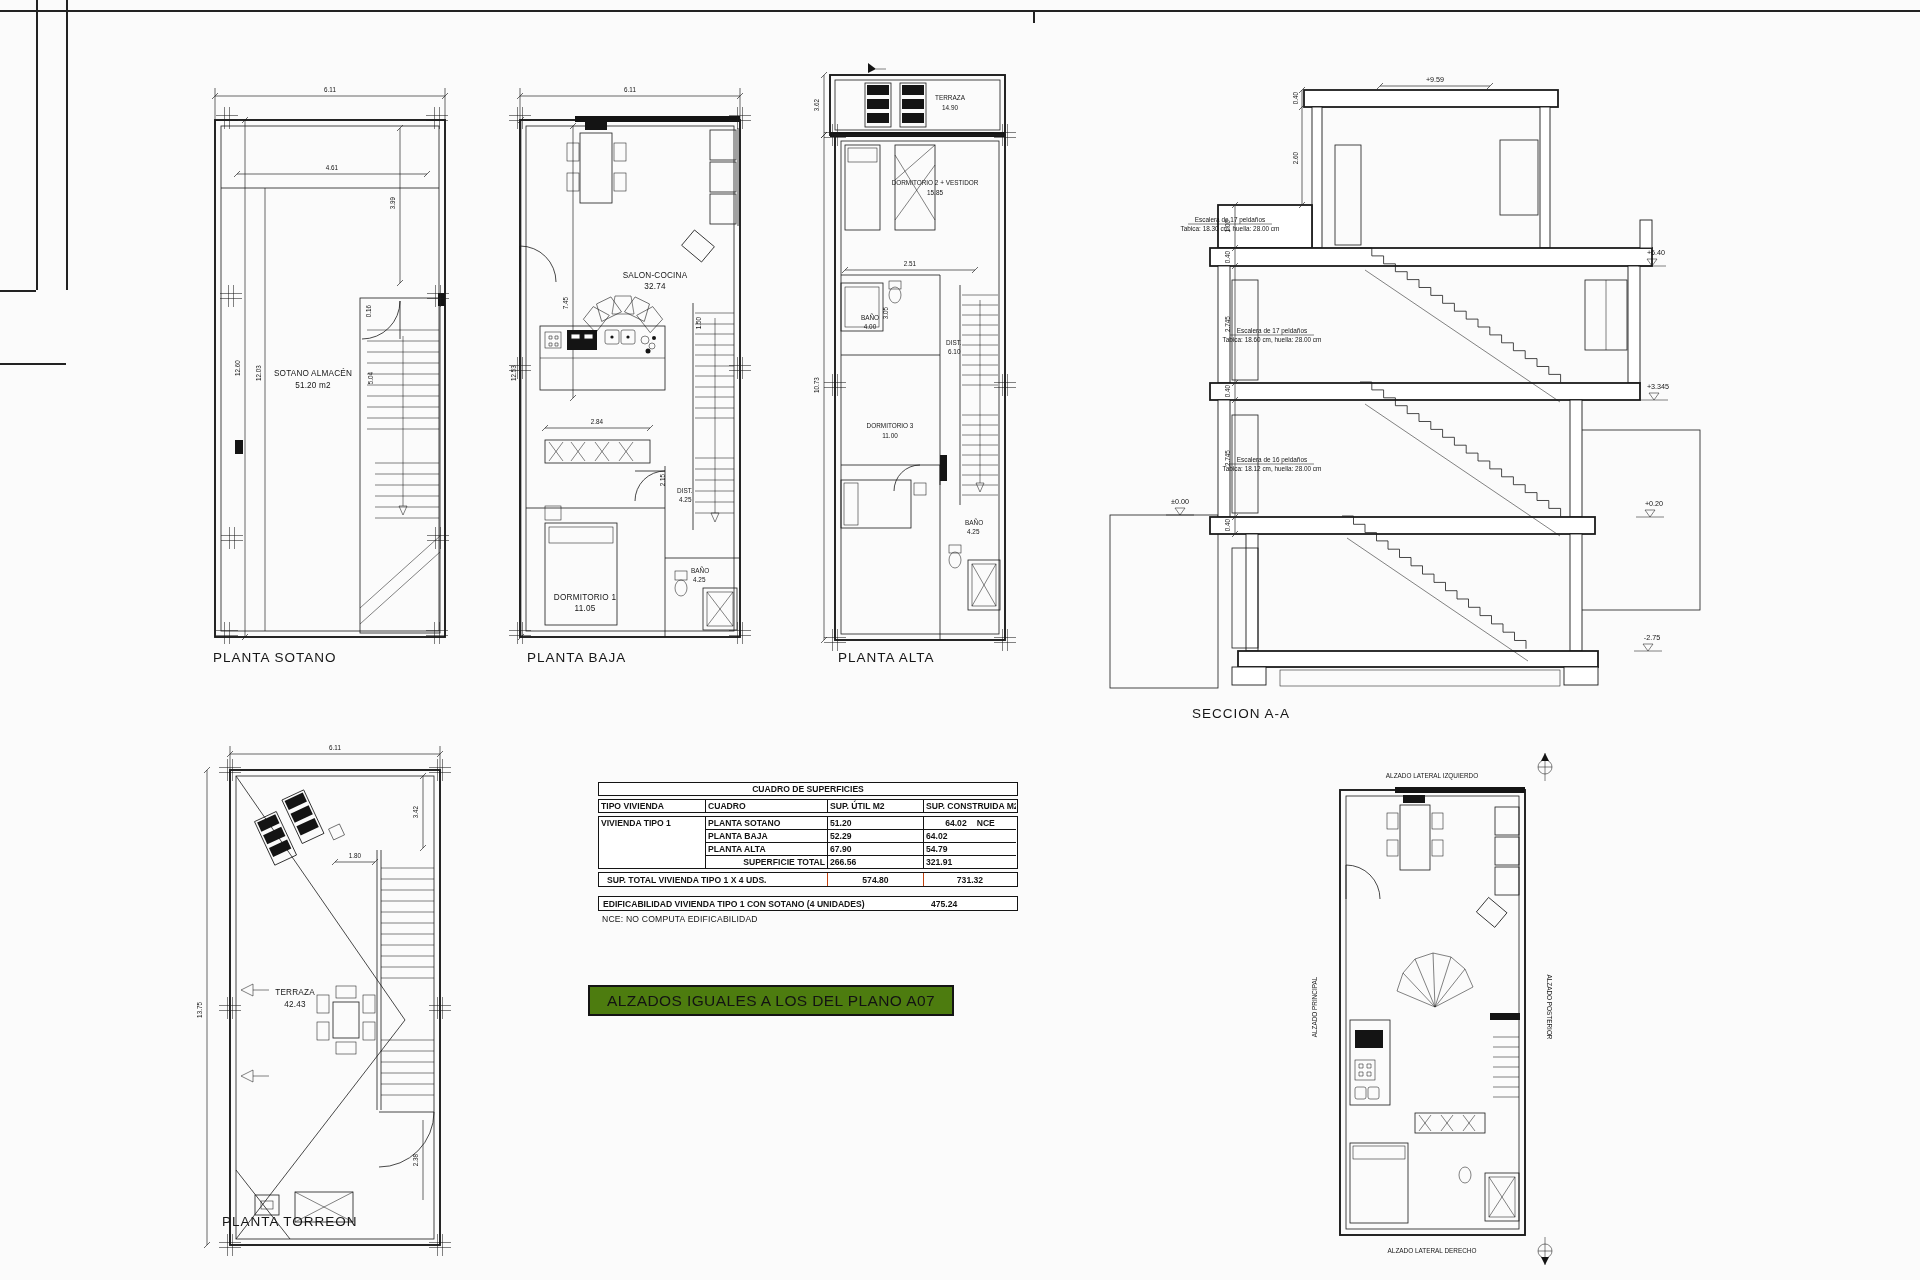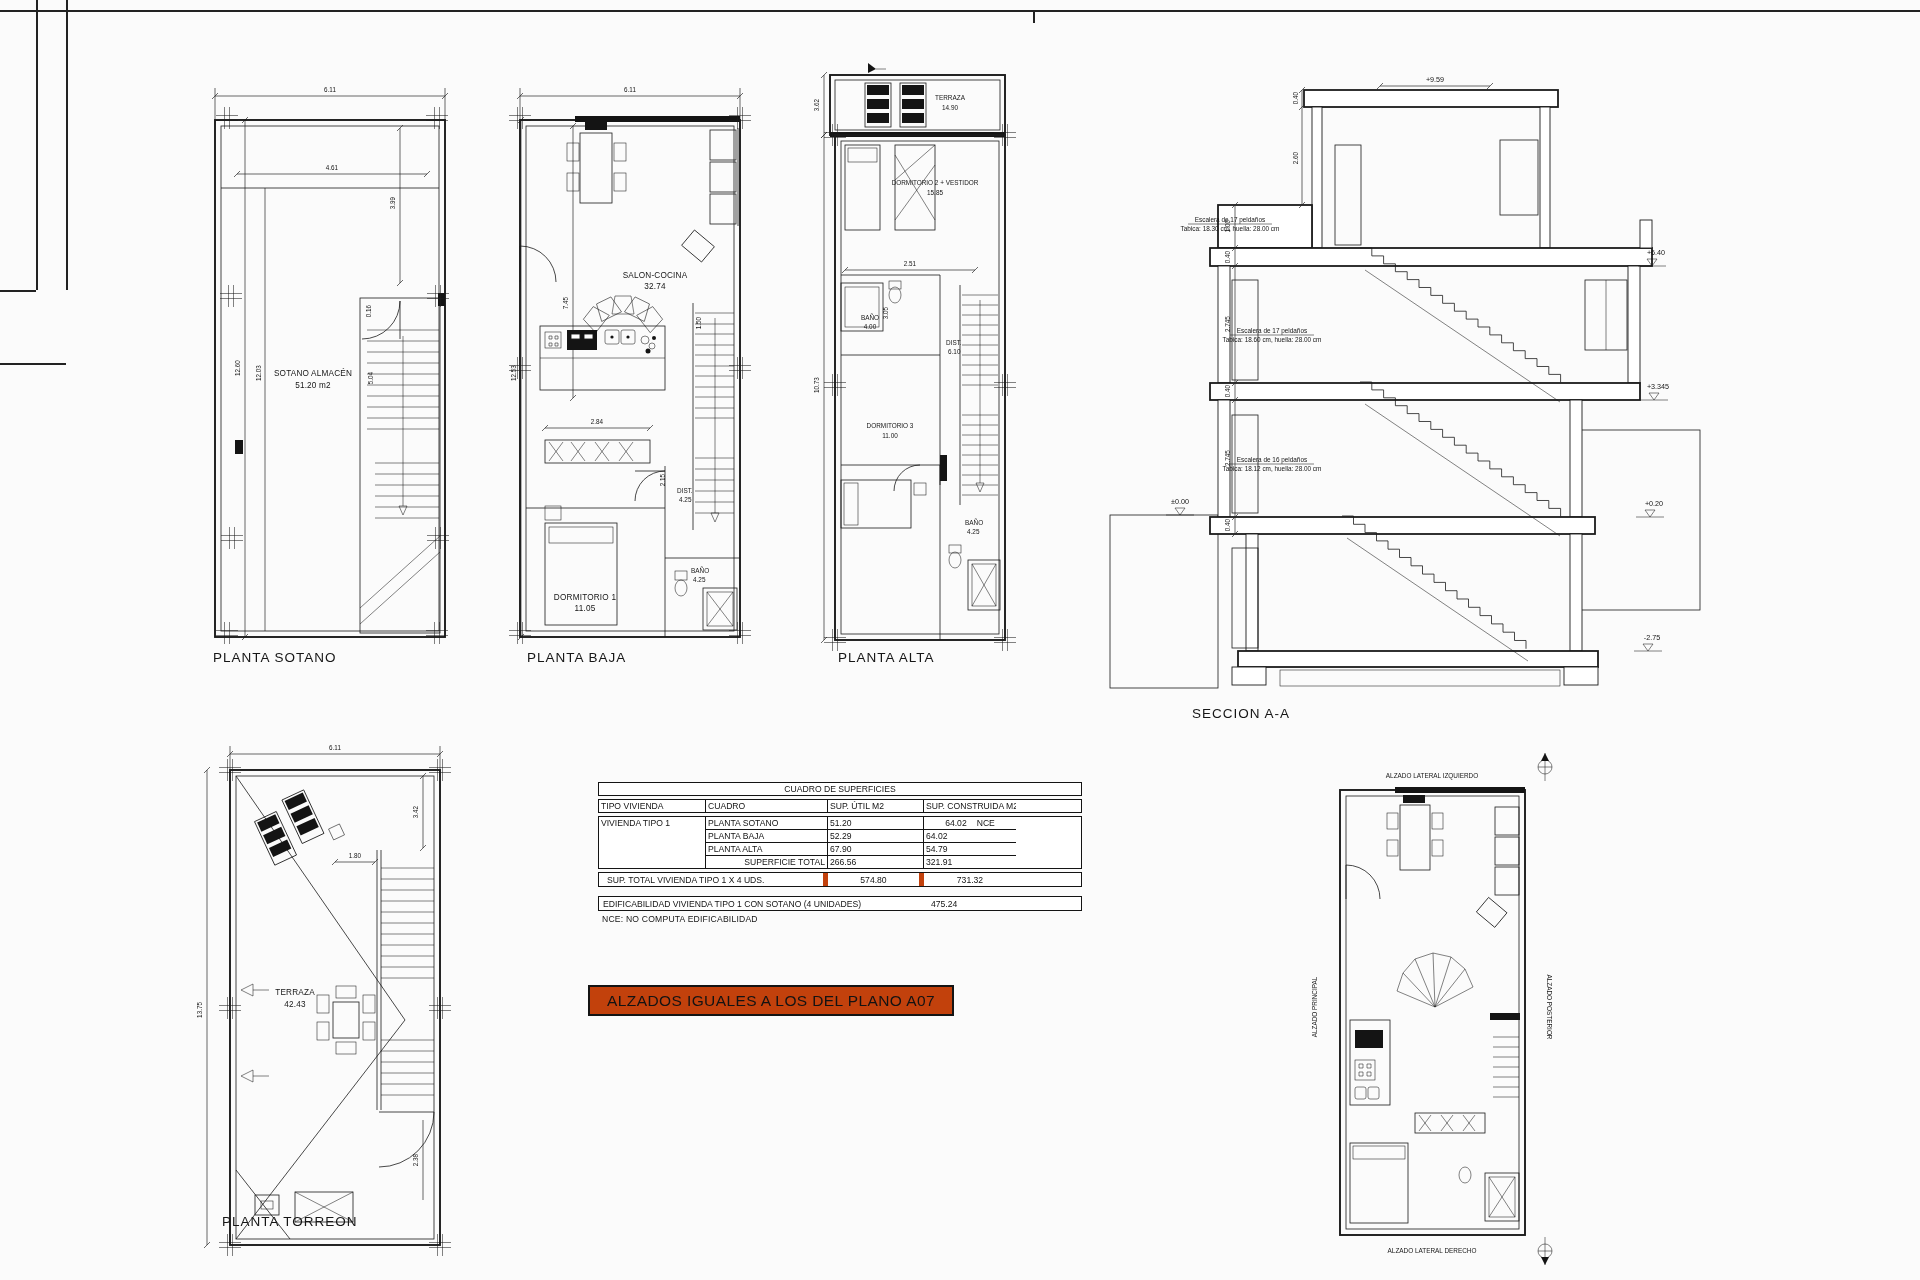--- a/index.html
+++ b/index.html
@@ -16,40 +16,40 @@
   .swd{stroke:#2a2a2a;stroke-width:0.7;fill:none}
   .fb{fill:#141414;stroke:none}
   .fw{fill:#ffffff;stroke:#1b1b1b;stroke-width:0.9}
   .fw2{fill:#ffffff;stroke:#1b1b1b;stroke-width:1.8}
   .lbl{font-size:8.2px;letter-spacing:.2px}
   .dim{font-size:6.3px}
   .note{font-size:6.4px}
   .lvl{font-size:7.2px}
   .plan-title{position:absolute;font-size:13.5px;letter-spacing:1px;color:#161616;white-space:nowrap}
   
-  .tblwrap{position:absolute;left:598px;top:782px;width:484px;font-size:8.6px;font-weight:normal;color:#131313}
+  .tblwrap{position:absolute;left:598px;top:782px;width:420px;font-size:8.6px;font-weight:bold;color:#131313}
   .tbox{border:1.4px solid #141414;background:#fff}
   .trow{display:grid;grid-template-columns:107px 122px 96px 92px}
   .trow>div{border-right:1px solid #141414;padding:1px 2px;text-align:left;white-space:nowrap;overflow:hidden}
   .trow>div:last-child{border-right:none}
   .tbody .trow>div{border-top:1px solid #141414}
   .tbody .trow:first-child>div{border-top:none}
   .ttitle{text-align:center;padding:1px 0}
   .gap2{height:3px}
   .gap8{height:9px}
   .totrow{display:grid;grid-template-columns:229px 96px 92px}
-  .totrow>div{border-right:5px solid #c2410c;padding:1.5px 2px;text-align:center;white-space:nowrap}
+  .totrow>div{border-right:1px solid #c2410c;padding:1.5px 2px;text-align:center;white-space:nowrap}
   .totrow>div:last-child{border-right:none}
   .edifrow{display:grid;grid-template-columns:328px 89px}
   .edifrow>div{padding:1.5px 4px;white-space:nowrap}
   .ncecell{display:flex;justify-content:center;gap:10px}
   .nce-note{position:absolute;left:602px;top:914px;font-size:8.6px;font-weight:normal;letter-spacing:.2px}
   .alzbox{position:absolute;left:588px;top:985px;width:366px;height:31px;border:2px solid #141414;
           display:flex;align-items:center;justify-content:center;font-size:15.5px;letter-spacing:.4px;
-          color:#131313;background:#c2410c;white-space:nowrap}
+          color:#131313;background:#4d7c0f;white-space:nowrap}
 </style>
 </head>
 <body>
 
 <div class="hline" style="left:0;top:10px;width:1920px"></div>
 <div class="vline" style="left:1033px;top:10px;height:13px"></div>
 <div class="vline" style="left:36px;top:0;height:290px"></div>
 <div class="vline" style="left:66px;top:0;height:290px"></div>
 <div class="hline" style="left:0;top:290px;width:36px"></div>
 <div class="hline" style="left:0;top:363px;width:66px"></div>

